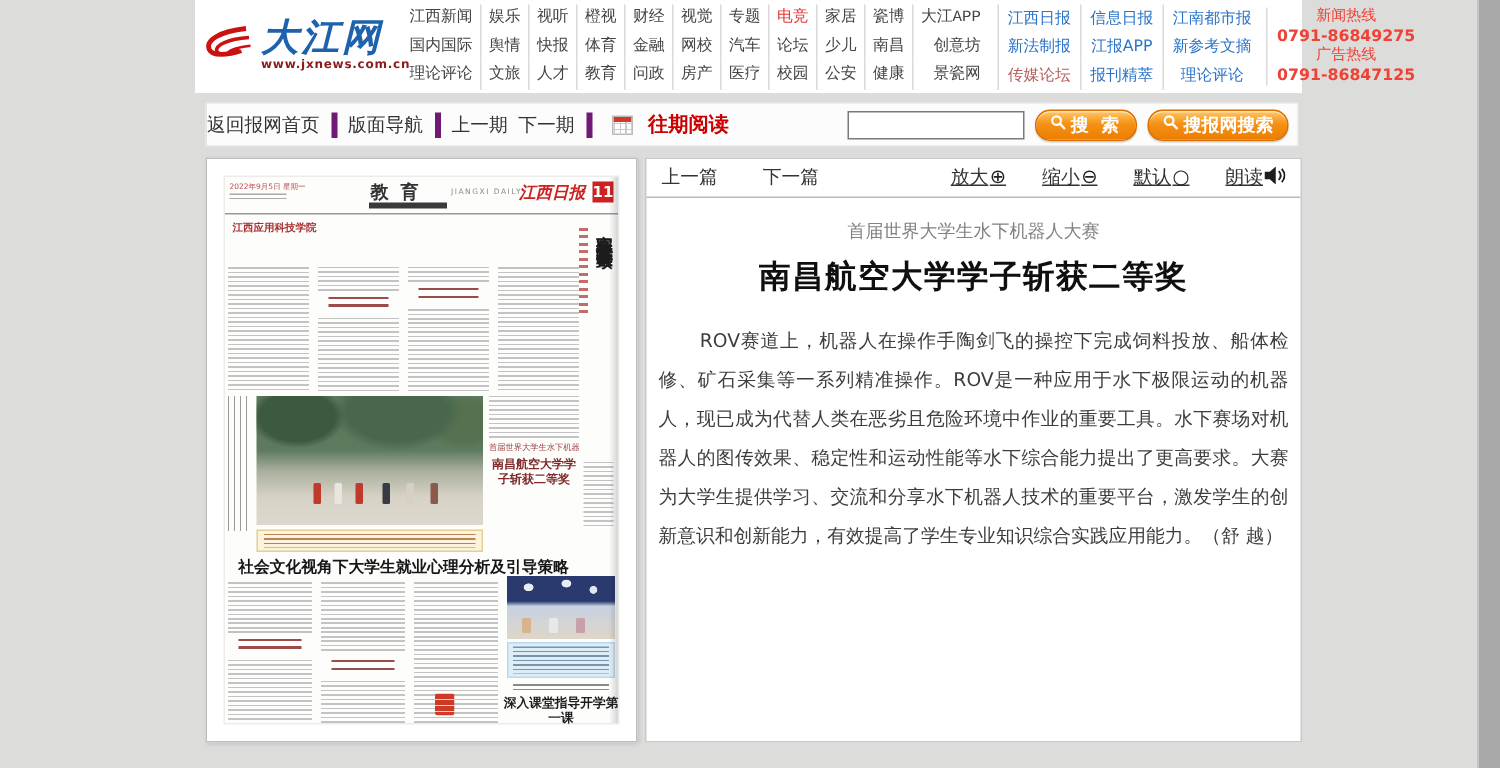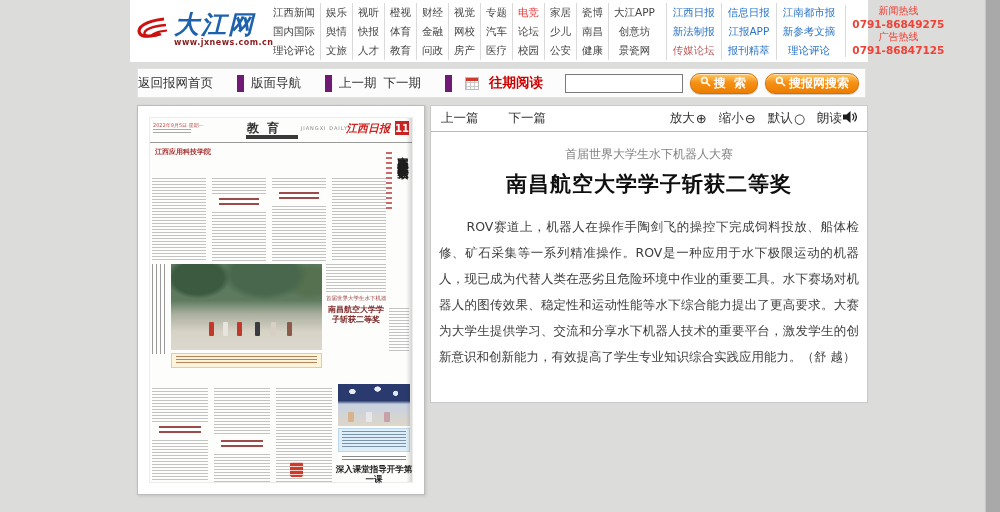--- a/index.html
+++ b/index.html
@@ -18,42 +18,42 @@
   .header { position:absolute; left:130px; top:0; width:738px; height:62px;
     background:#ffffff; display:flex; align-items:center; }
   .logo { width:136px; display:flex; align-items:flex-start; gap:2px; padding-left:4px; flex:none; }
   .logo-txt { display:flex; flex-direction:column; }
   .logo-cn { font-family:"DejaVu Serif", serif; font-style:italic; font-weight:bold;
     font-size:25px; color:#1e62ae; letter-spacing:2px; line-height:26px; }
   .logo-url { font-size:8px; font-weight:bold; color:#8b1a1a; letter-spacing:.5px; }
 
   .nav1 { display:grid; grid-template-columns:repeat(11, auto); align-items:center;
     font-size:10.5px; color:#444; margin-left:2px; }
-  .nv { padding:2px 5px; line-height:15px; text-align:center; white-space:nowrap; cursor:pointer; }
+  .nv { padding:2px 5px; line-height:15px; text-align:right; white-space:nowrap; cursor:pointer;font-family:Liberation Mono, monospace; }
   .nv:not(:nth-child(11n+1)) { border-left:1px solid #dadada; }
   .nv.hl { color:#e53333; }
 
   .nav2 { display:grid; grid-template-columns:repeat(3, auto); align-items:center;
     font-size:10.5px; color:#2b74c8; margin-left:6px; border-left:1px solid #dadada; }
   .pp { padding:2px 6px; line-height:15px; text-align:center; white-space:nowrap; cursor:pointer; }
   .pp:not(:nth-child(3n+1)) { border-left:1px solid #dadada; }
   .pp.alt { color:#b85c5c; }
 
   .hot { border-left:1px solid #dadada; margin-left:4px; padding:0 2px 0 6px;
     font-size:10px; color:#ef4136; text-align:center; line-height:12.5px; white-space:nowrap; }
   .hot b { font-size:10.5px; font-weight:bold; }
 
   
   .toolbar { position:absolute; left:137px; top:68px; width:729px; height:30px;
     background:#fcfcfc; border:1px solid #e2e2e2;
     display:flex; align-items:center; font-size:12.5px; color:#333; }
   .tb-date { margin-left:12px; width:180px; flex:none; }
   .tb-links { display:flex; align-items:center; gap:7px; }
   .tb-link { cursor:pointer; white-space:nowrap; }
-  .tsep { border-right:7px solid #701a75; padding-right:24px; }
+  .tsep { border-right:4px solid #701a75; padding-right:8px; }
   .cal-icon { width:14px; height:13px; border:1px solid #bbb; background:
       linear-gradient(#d03a2a 0 3px, transparent 3px),
       repeating-linear-gradient(to right, #c9c9c9 0 1px, transparent 1px 4px),
       repeating-linear-gradient(to bottom, #c9c9c9 0 1px, transparent 1px 4px),
       #fff;
     margin-left:6px; flex:none; cursor:pointer; }
   .archive { color:#cc0000; font-weight:bold; font-size:13.5px; margin-left:3px; cursor:pointer; }
   .tb-search { margin-left:auto; display:flex; align-items:center; gap:7px; margin-right:6px; }
   .search-input { width:118px; height:19px; border:1px solid #7a7a7a; background:#fff; font-size:12px; padding:0 4px; }
   .btn-orange { height:21px; padding:0 9px; border-radius:10px; border:1px solid #d86f00;
@@ -140,27 +140,27 @@
   .caption2 { position:absolute; left:188px; top:310px; width:72px; height:24px;
     background:#ddeef8; border:1px solid #bcd8ea; padding:2px 3px; }
   .caption2 .cap { width:100%; height:100%;
     background-image:repeating-linear-gradient(to bottom,#7a93a8 0,#7a93a8 1px,transparent 1px,transparent 3px); }
   .kicker3 { position:absolute; left:192px; top:338px; width:64px; height:5px;
     background-image:repeating-linear-gradient(to bottom,#8a8a8a 0,#8a8a8a 1px,transparent 1px,transparent 3px); }
   .headline3 { position:absolute; left:184px; top:346px; width:80px; text-align:center;
     font-size:8.5px; font-weight:bold; color:#1d1d1d; line-height:10px; }
 
   
-  .right-panel { position:absolute; left:430px; top:105px; width:438px; height:298px;
+  .right-panel { position:absolute; left:430px; top:105px; width:438px; height:390px;
     background:#fff; border:1px solid #c9c9c9; }
   .art-toolbar { height:26px; border-bottom:1px solid #b9b9b9; display:flex; align-items:center;
     padding:0 10px; font-size:12.5px; color:#333; }
   .art-prev { margin-right:30px; cursor:pointer; }
   .art-next { cursor:pointer; }
-  .art-ctrls { margin-left:auto; display:flex; align-items:center; gap:12px; }
+  .art-ctrls { margin-left:auto; display:flex; align-items:center; gap:24px;text-decoration:underline; }
   .ctrl { display:flex; align-items:center; gap:1px; cursor:pointer; }
   .glyph { font-size:13px; line-height:13px; color:#222; }
   .art-body { padding:8px 8px 0; }
   .art-kicker { text-align:center; font-size:12px; color:#828282; margin-top:6px; }
   .art-title { text-align:center; font-size:21px; font-weight:bold; color:#0f0f0f;
     letter-spacing:1px; margin:7px 0 16px; }
   .art-p { font-size:12.5px; color:#3d3d3d; line-height:26px; text-align:justify;
     text-indent:2.2em; margin-bottom:16px; }
 </style>
 </head>
@@ -319,20 +319,21 @@
     <div class="caption1">
         <div class="cap"></div>
       </div>
     <div class="mid-right">
       <div class="ft" style="height:28px"></div>
       <div class="mini-kicker">首届世界大学生水下机器人大赛</div>
       <div class="mini-headline">南昌航空大学学子斩获二等奖</div>
       <div class="ft fill"></div>
     </div>
 
+    <div class="headline2">社会文化视角下大学生就业心理分析及引导策略</div>
     <div class="row2">
       <div class="col">
           <div class="ft" style="height:34px"></div>
           <div class="subhead"></div>
           <div class="ft fill"></div>
         </div>
       <div class="col">
           <div class="ft" style="height:48px"></div>
           <div class="subhead"></div>
           <div class="ft fill"></div>

